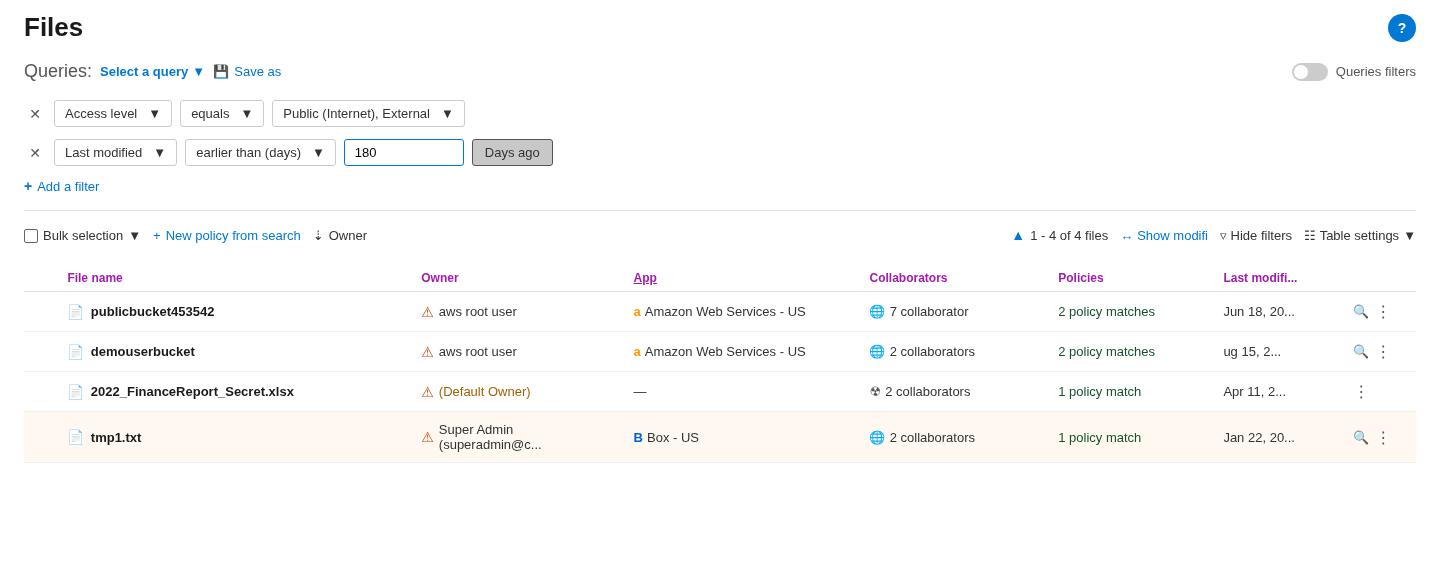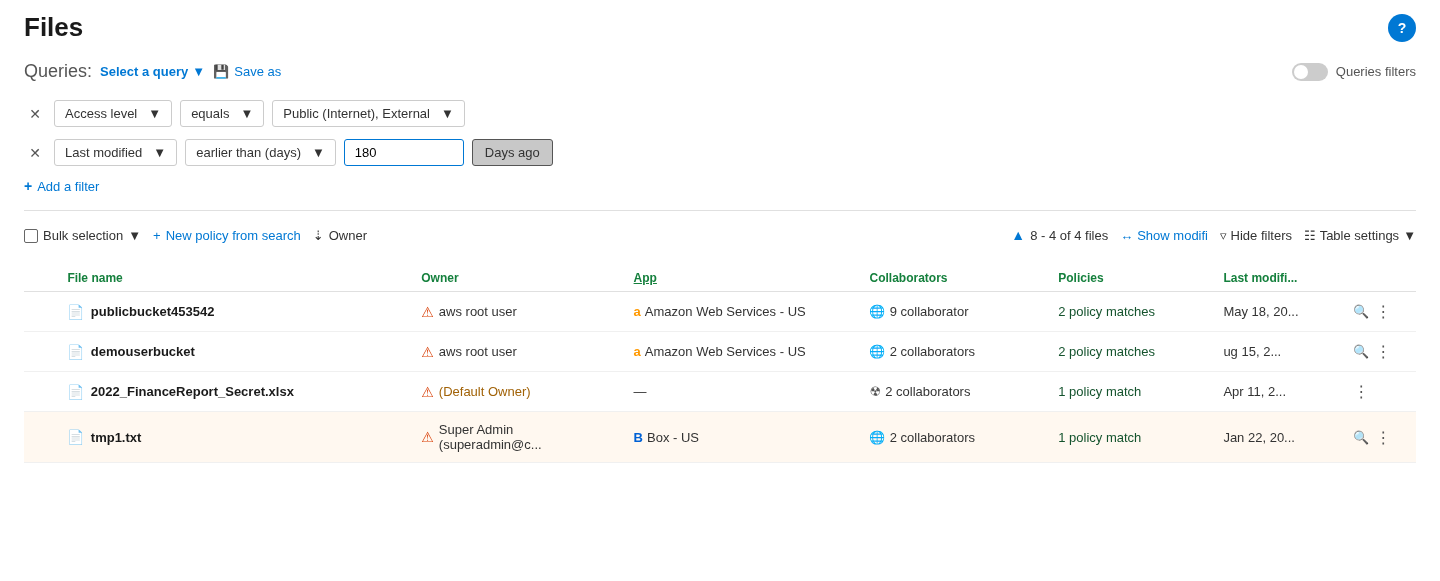--- a/index.html
+++ b/index.html
@@ -28,21 +28,21 @@
     .bulk-sel-btn { display: flex; align-items: center; gap: 5px; font-size: 13px; cursor: pointer; background: none; border: none; color: #333; }
     .checkbox-empty { width: 14px; height: 14px; border: 1.5px solid #666; border-radius: 2px; background: #fff; display: inline-block; }
     .new-policy-btn { display: flex; align-items: center; gap: 5px; font-size: 13px; cursor: pointer; background: none; border: none; color: #0078d4; }
     .export-btn { display: flex; align-items: center; gap: 5px; font-size: 13px; cursor: pointer; background: none; border: none; color: #333; }
     .results-info { font-size: 13px; color: #333; display: flex; align-items: center; gap: 5px; }
     .funnel-icon { color: #0078d4; font-size: 14px; }
     .show-details-btn { display: flex; align-items: center; gap: 4px; font-size: 13px; color: #0078d4; cursor: pointer; background: none; border: none; }
     .hide-filters-btn { display: flex; align-items: center; gap: 4px; font-size: 13px; color: #333; cursor: pointer; background: none; border: none; }
     .table-settings-btn { display: flex; align-items: center; gap: 4px; font-size: 13px; color: #333; cursor: pointer; background: none; border: none; }
     table { width: 100%; border-collapse: collapse; }
-    thead th { font-size: 12px; font-weight: 600; color: #15803d; padding: 6px 8px; text-align: left; border-bottom: 1px solid #e0e0e0; }
+    thead th { font-size: 12px; font-weight: 600; color: #a21caf; padding: 6px 8px; text-align: left; border-bottom: 1px solid #e0e0e0; }
     tbody tr { border-bottom: 1px solid #f0f0f0; }
     td { padding: 10px 8px; font-size: 13px; color: #333; vertical-align: middle; }
     .file-name { font-weight: 600; color: #1a1a1a; }
     .policy-link { color: #14532d; cursor: pointer; }
     .row-actions { display: flex; align-items: center; gap: 6px; opacity: 0; }
     .search-row-icon { font-size: 13px; color: #555; cursor: pointer; }
     .more-icon { font-size: 16px; color: #555; cursor: pointer; }
     .col-filename { width: 300px; }
     .col-owner { width: 180px; }
     .col-app { width: 200px; text-decoration: underline; }
@@ -133,21 +133,21 @@
         <span>New policy from search</span>
       </button>
       <button class="export-btn">
         <span>⇣</span>
         <span>Owner</span>
       </button>
     </div>
     <div class="toolbar-right">
       <span class="results-info">
         <span class="funnel-icon">▲</span>
-        <span>8 - 4 of 4 files</span>
+        <span>1 - 4 of 4 files</span>
       </span>
       <button class="show-details-btn">
         <span>↔</span>
         <span>Show modifi</span>
       </button>
       <button class="hide-filters-btn">
         <span>▿</span>
         <span>Hide filters</span>
       </button>
       <button class="table-settings-btn">
@@ -188,28 +188,28 @@
     </td>
     <td>
       <div class="app-cell">
         <span style="color:#FF9900;font-weight:900;font-size:13px;">a</span>
         <span>Amazon Web Services - US</span>
       </div>
     </td>
     <td>
       <div class="collab-cell">
         <span style="font-size:13px;color:#555;">🌐</span>
-        <span>9 collaborator</span>
+        <span>7 collaborator</span>
       </div>
     </td>
     <td>
       <span class="policy-link">2 policy matches</span>
     </td>
     <td>
-      <span>May 18, 20...</span>
+      <span>Jun 18, 20...</span>
     </td>
     <td>
       <div class="row-actions" style="opacity:1;">
         <span class="search-row-icon">🔍</span>
         <span class="more-icon">⋮</span>
       </div>
     </td>
   </tr>
         <tr>
     <td></td>

